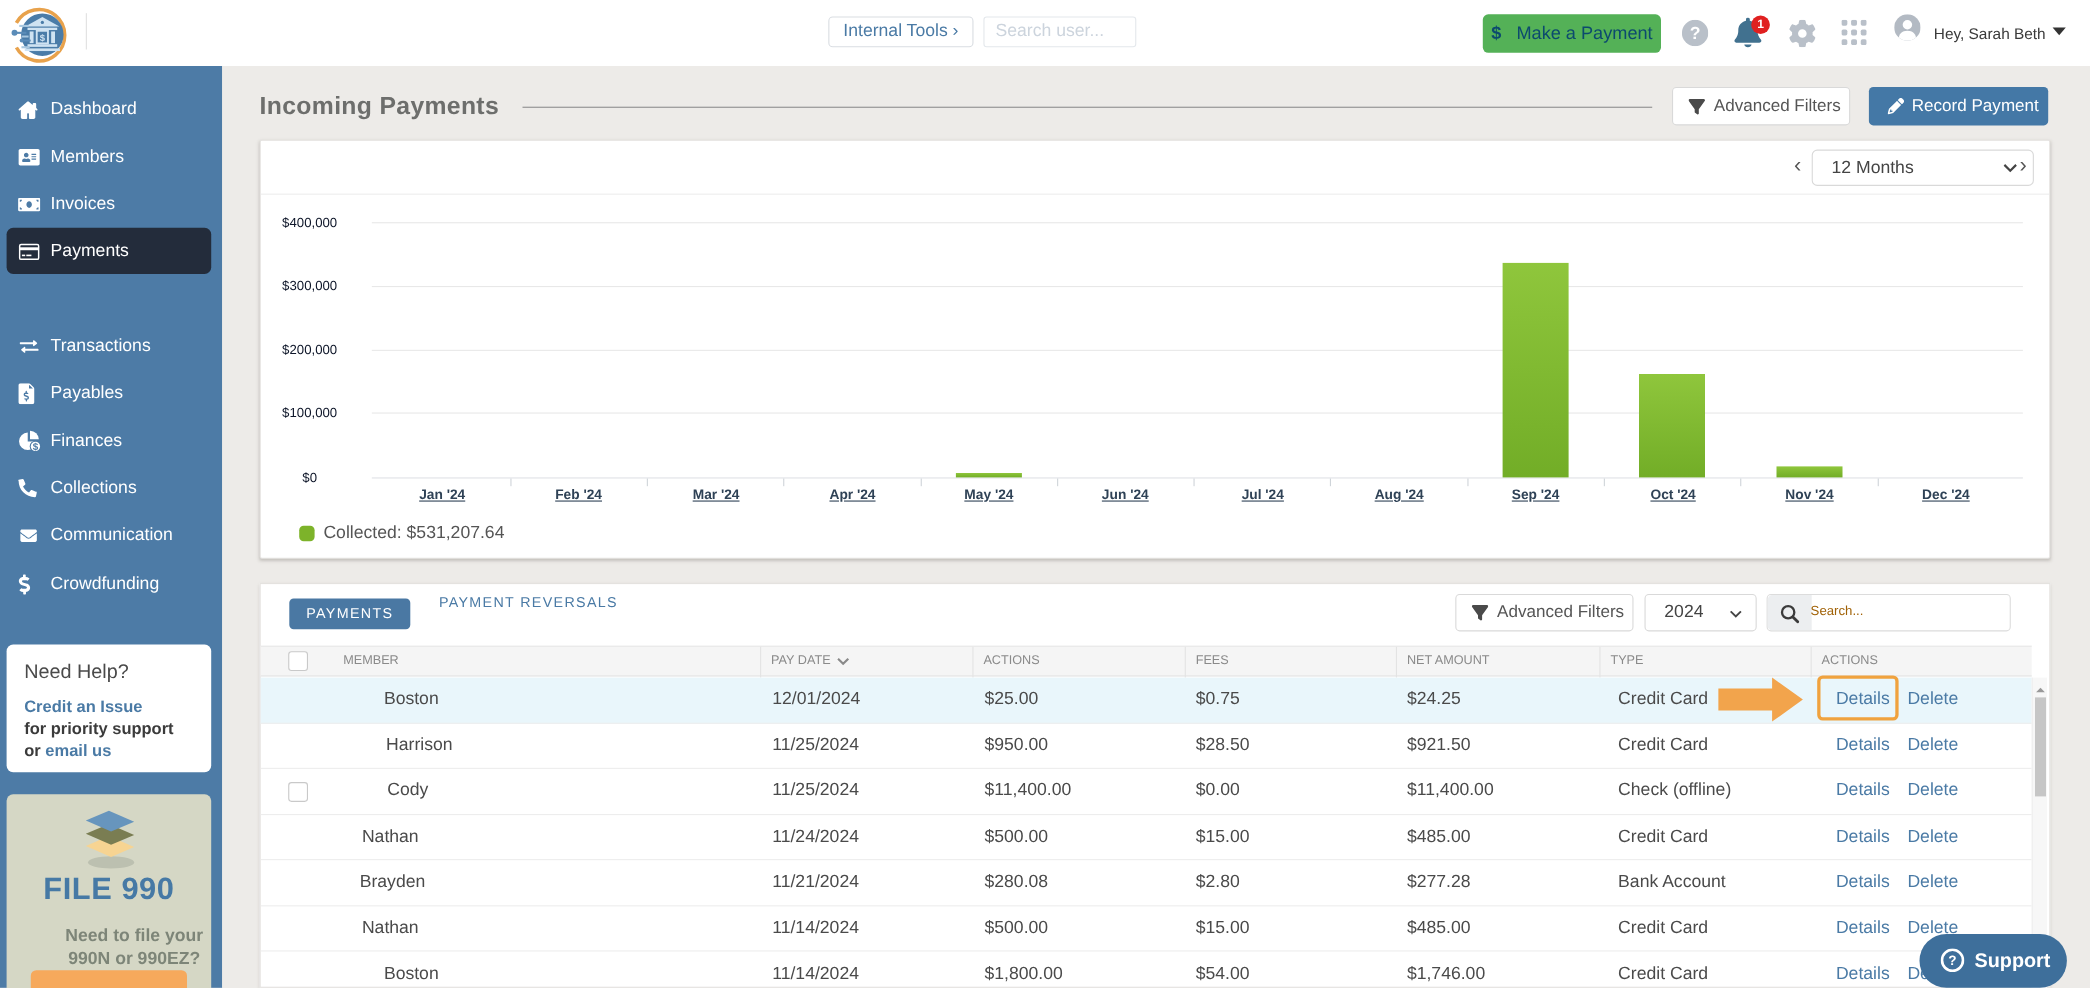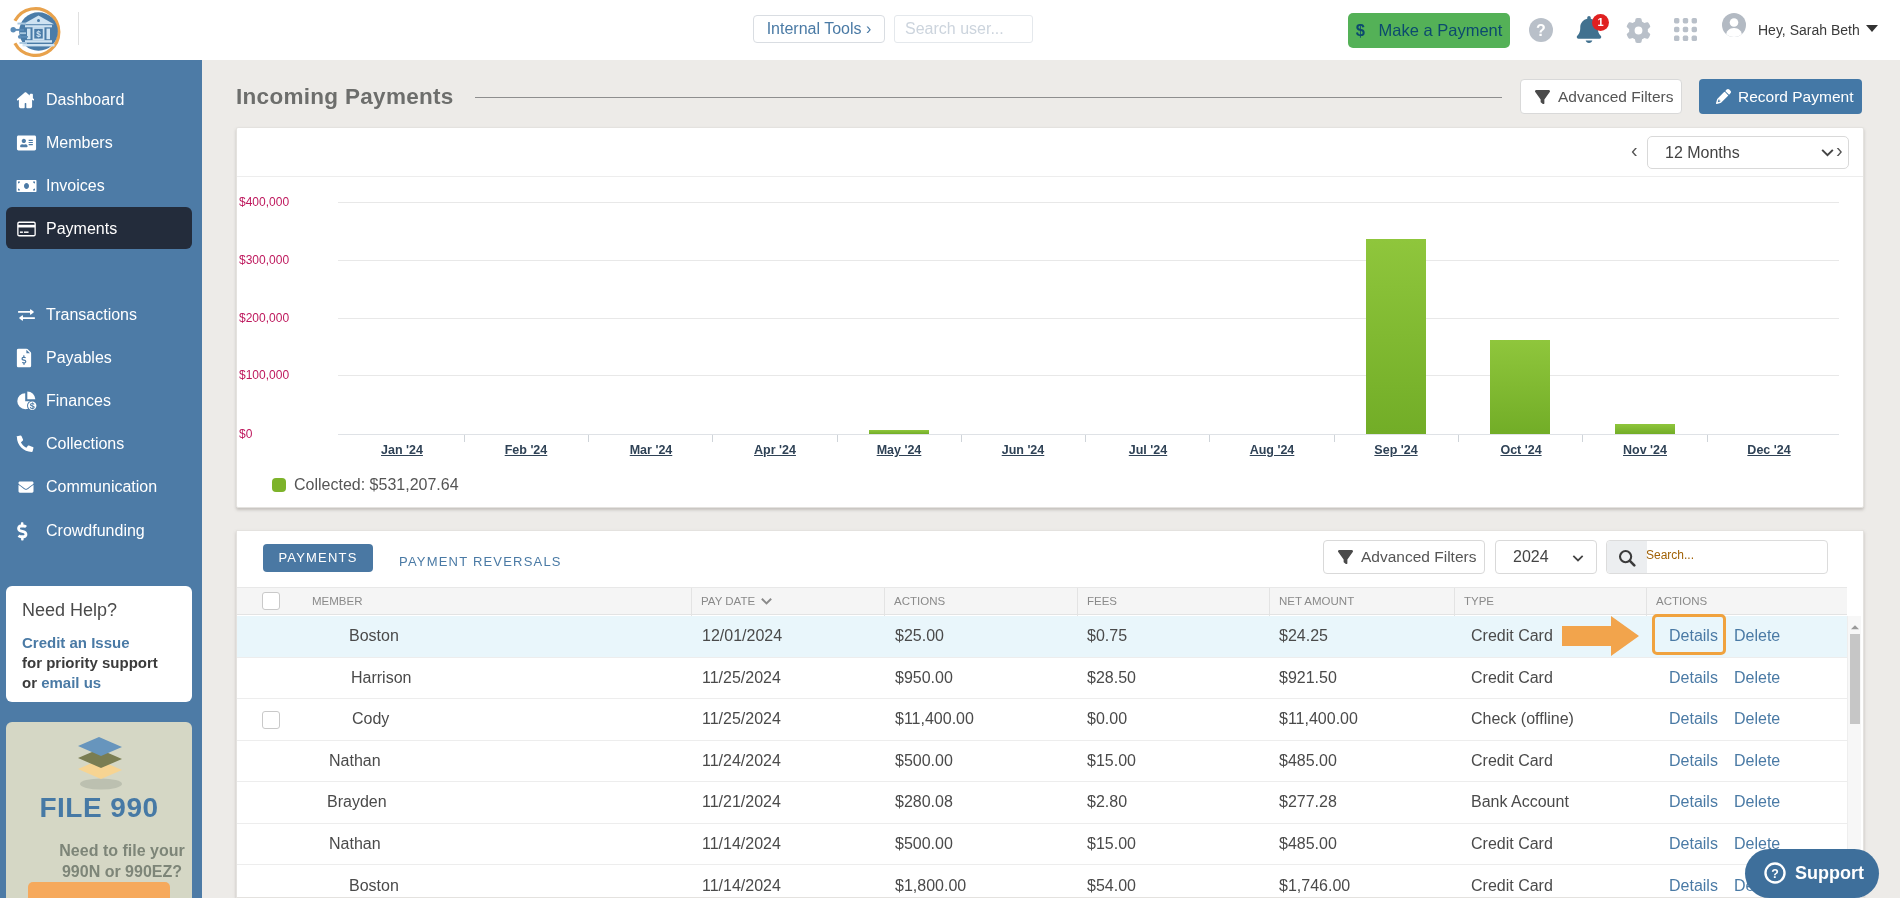--- a/index.html
+++ b/index.html
@@ -32,29 +32,29 @@
 #pagetitle { position:absolute; left:236px; top:84px; font-size:22.5px; font-weight:bold; color:#6d6e6c; letter-spacing:0.3px; }
 #titleline { position:absolute; left:475px; top:97px; width:1027px; height:1px; background:#8e8e8e; }
 .btn-outline { border:1px solid #d9d9d9; background:#fff; border-radius:4px; color:#555; font-size:15.5px; }
 #btn-advfilters1 { position:absolute; left:1520px; top:79px; width:162px; height:35px; line-height:33px; text-align:center; }
 #btn-record { position:absolute; left:1699px; top:79px; width:163px; height:35px; background:#4478a6; border-radius:4px; color:#fff; font-size:15.5px; line-height:35px; text-align:center; }
 
 #chartcard { position:absolute; left:236px; top:127px; width:1628px; height:381px; background:#fff; border:1px solid #e4e2df; border-radius:2px; box-shadow:0 2px 3px rgba(120,115,110,0.35); }
 #chartheader { position:absolute; left:0; top:0; width:100%; height:49px; border-bottom:1px solid #ededed; }
 #sel-months { position:absolute; left:1410px; top:8px; width:202px; height:33px; border:1px solid #d9d9d9; border-radius:5px; font-size:16px; color:#444; line-height:31px; padding-left:17px; background:#fff; }
 .gridline { position:absolute; left:101px; width:1501px; height:1px; background:#e8e8e8; }
-.ylabel { position:absolute; width:85px; text-align:left; font-size:12px; color:#be185d; }
+.ylabel { position:absolute; width:85px; text-align:center; font-size:12px; color:#0f172a; }
 .xtick { position:absolute; width:1px; height:7px; background:#cfd4d9; top:307px; }
 .bar { position:absolute; background:linear-gradient(to bottom,#8fc63c,#72ad27); }
 .mlabel { position:absolute; width:80px; text-align:center; font-size:12.5px; font-weight:bold; color:#2f4256; text-decoration:underline; top:315px; }
 #legend { position:absolute; left:35px; top:348px; }
 
 #tablecard { position:absolute; left:236px; top:530px; width:1628px; height:368px; background:#fff; border:1px solid #e4e2df; box-shadow:0 2px 3px rgba(120,115,110,0.35); }
 #tab-payments { position:absolute; left:26px; top:13px; width:110px; height:28px; background:#4a78a3; border-radius:4px; color:#fff; font-size:13px; letter-spacing:1.2px; text-align:center; line-height:28px; }
-#tab-reversals { position:absolute; left:162px; top:17px; font-size:13px; letter-spacing:1.2px; color:#4a7aa5; line-height:28px; }
+#tab-reversals { position:absolute; left:162px; top:3px; font-size:13px; letter-spacing:1.2px; color:#4a7aa5; line-height:28px; }
 #btn-advfilters2 { position:absolute; left:1086px; top:9px; width:162px; height:34px; line-height:32px; text-align:center; }
 #sel-year { position:absolute; left:1258px; top:9px; width:102px; height:34px; border:1px solid #d9d9d9; border-radius:4px; font-size:16px; color:#444; line-height:32px; padding-left:17px; background:#fff; }
 #searchbox { position:absolute; left:1369px; top:9px; width:222px; height:34px; border:1px solid #dcdcdc; border-radius:4px; background:#fff; }
 #searchbox .icon { position:absolute; left:0; top:0; width:40px; height:32px; background:#eceef0; border-radius:4px 0 0 4px; }
 #searchbox .ph { position:absolute; left:39px; top:7px; font-size:12px; color:#a16207; }
 #thead { position:absolute; left:0; top:56px; width:1610px; height:28px; background:#f5f5f5; border-top:1px solid #e8e8e8; border-bottom:1px solid #e3e3e3; font-size:11.5px; color:#8a8a8a; }
 #thead .h { position:absolute; top:7px; }
 #thead .sep { position:absolute; top:0; width:1px; height:28px; background:#e3e3e3; }
 .trow { position:absolute; left:0; width:1610px; height:41.5px; border-bottom:1px solid #ededed; font-size:16px; color:#4a4a4a; }
 .trow .c { position:absolute; top:50%; transform:translateY(-50%); }

